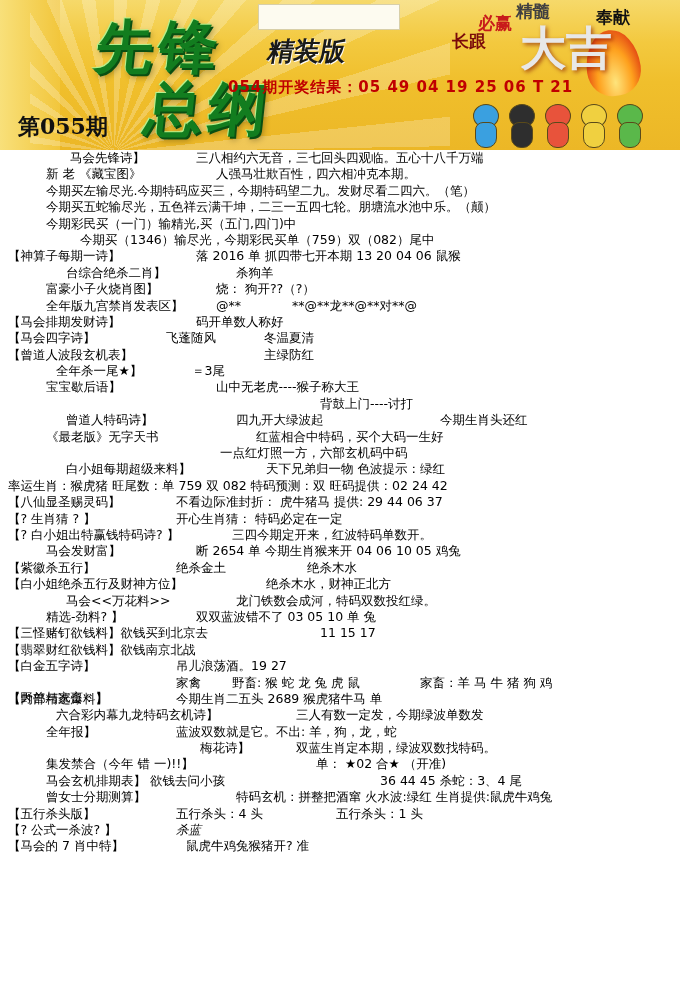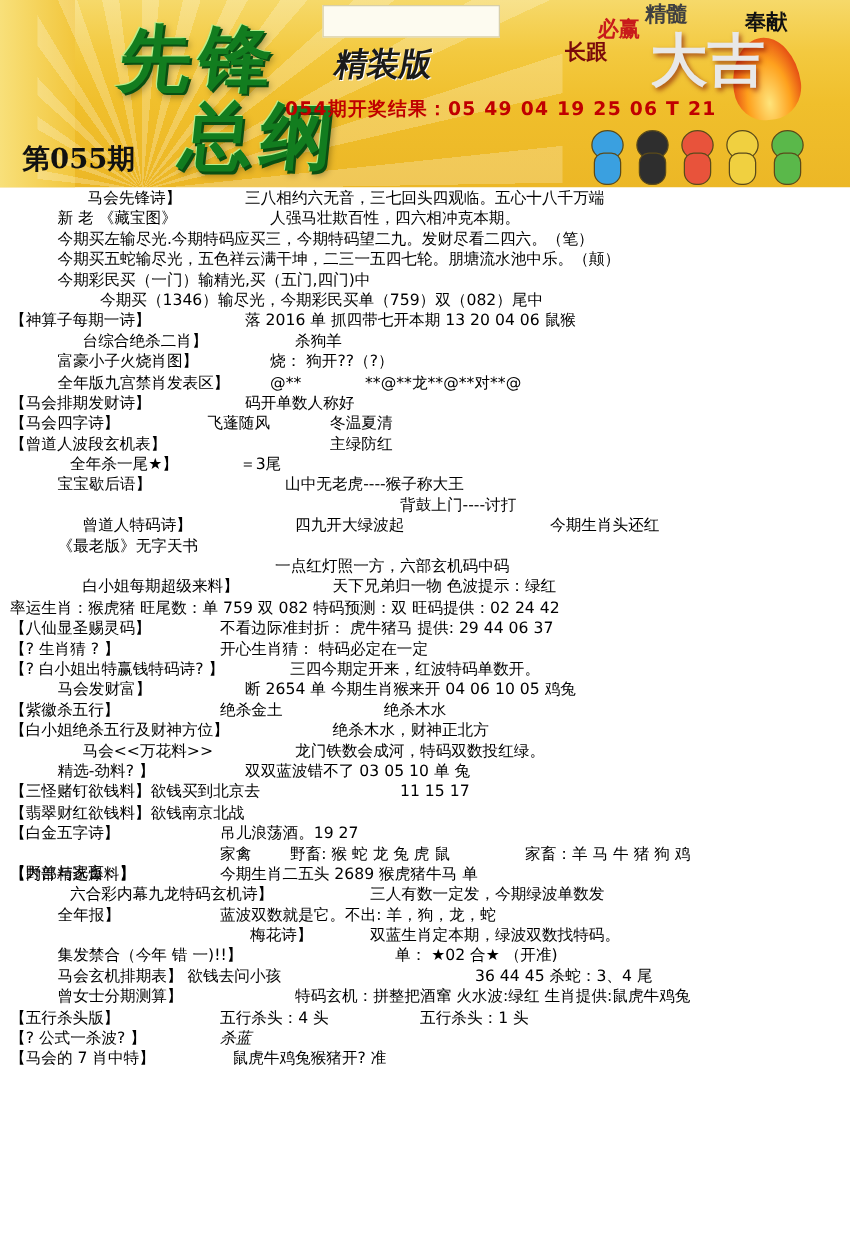--- a/index.html
+++ b/index.html
@@ -221,32 +221,33 @@
       <div class="row">
         <span class="seg black" style="left: 8px;">【曾道人波段玄机表】</span>
         <span class="seg black" style="left: 216px; margin-left: 48px;">主绿防红</span>
       </div>
       <div class="row">
         <span class="seg black" style="left: 56px;">全年杀一尾★】</span>
         <span class="seg black" style="left: 192px;">＝3尾</span>
       </div>
       <div class="row">
         <span class="seg black" style="left: 46px;">宝宝歇后语】</span>
-        <span class="seg black" style="left: 228px;">山中无老虎----猴子称大王</span>
+        <span class="seg black" style="left: 216px;">山中无老虎----猴子称大王</span>
       </div>
       <div class="row">
         <span class="seg black" style="left: 320px;">背鼓上门----讨打</span>
       </div>
       <div class="row">
         <span class="seg black" style="left: 66px;">曾道人特码诗】</span>
         <span class="seg black" style="left: 236px;">四九开大绿波起</span>
         <span class="seg black" style="left: 440px;">今期生肖头还红</span>
       </div>
       <div class="row">
         <span class="seg black" style="left: 46px;">《最老版》无字天书</span>
+        <span class="seg black" style="left: 256px;">红蓝相合中特码，买个大码一生好</span>
       </div>
       <div class="row">
         <span class="seg black" style="left: 220px;">一点红灯照一方，六部玄机码中码</span>
       </div>
       <div class="row">
         <span class="seg black" style="left: 66px;">白小姐每期超级来料】</span>
         <span class="seg black" style="left: 266px;">天下兄弟归一物 色波提示：绿红</span>
       </div>
       <div class="row">
         <span class="seg black" style="left: 8px;">率运生肖：猴虎猪  旺尾数：单 759 双 082  特码预测：双   旺码提供：02 24 42</span>

